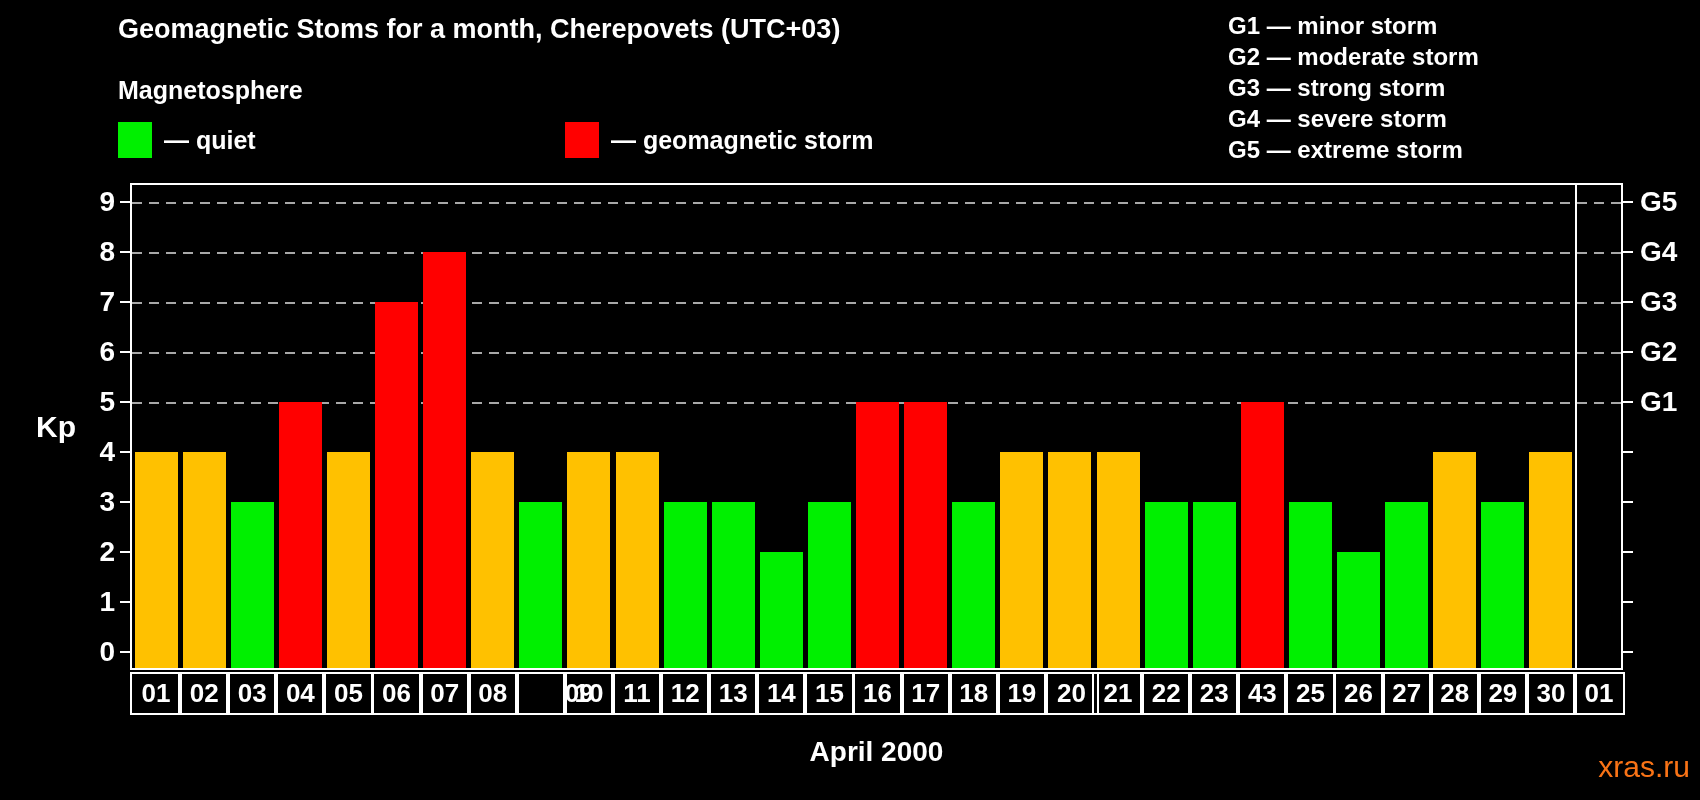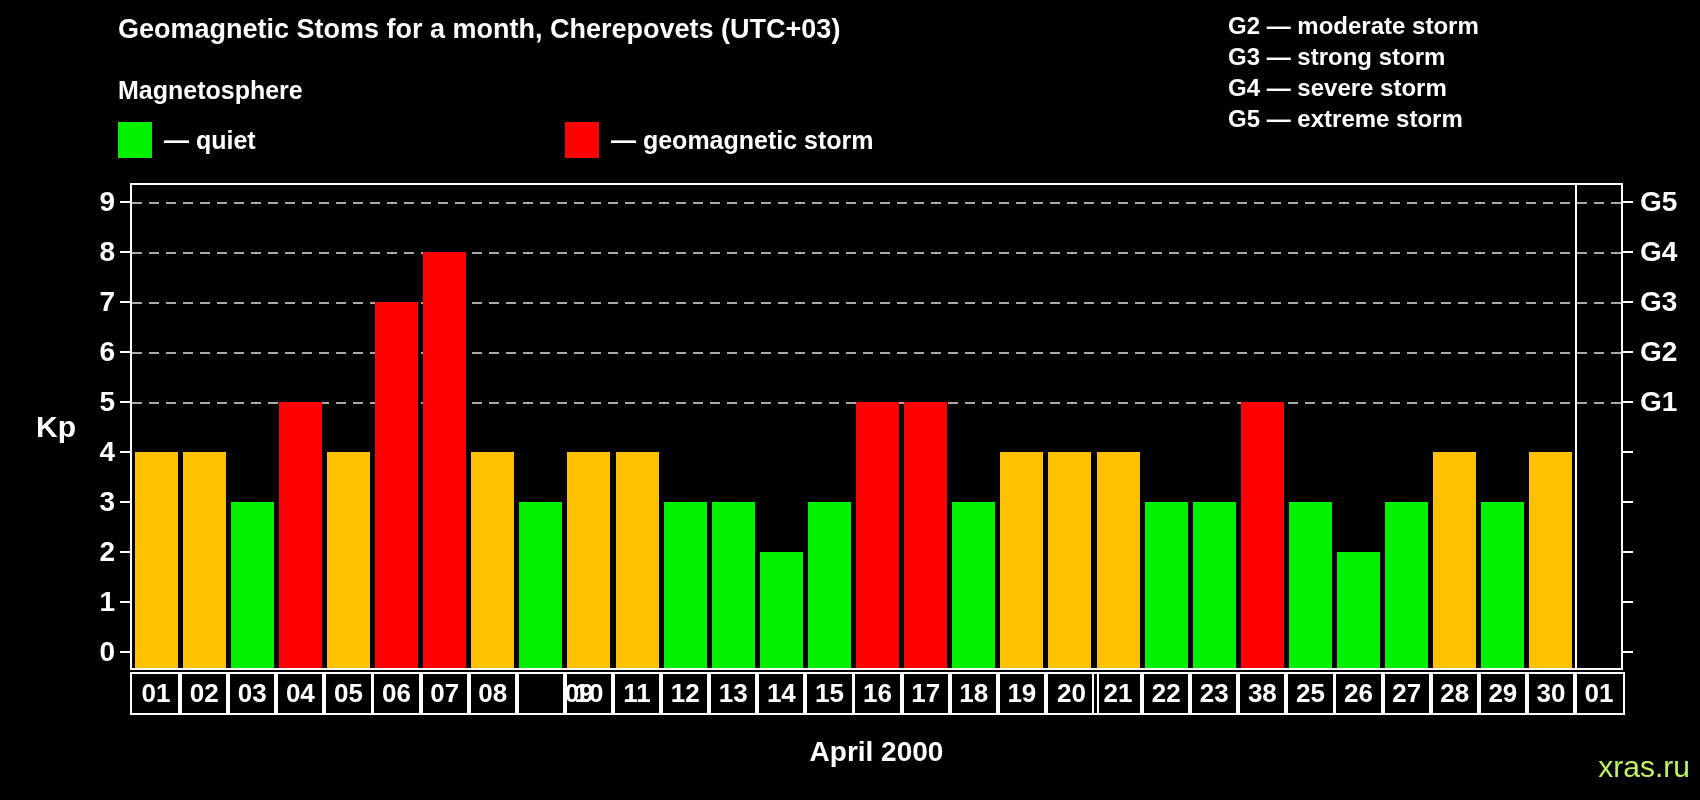--- a/index.html
+++ b/index.html
@@ -19,40 +19,41 @@
   .grid{position:absolute;left:0;height:2px;background:repeating-linear-gradient(to right,#a8a8a8 0 10px,transparent 10px 17px);}
   .sep{position:absolute;top:0;bottom:0;width:2px;background:#fff;}
   .bar{position:absolute;bottom:0;}
   .tick{width:10px;height:2px;background:#fff;}
   .ytick-label{width:70px;text-align:right;font-size:28px;line-height:34px;}
   .gtick-label{left:1640px;font-size:28px;line-height:34px;white-space:nowrap;}
   .kp-label{left:36px;top:410px;font-size:30px;}
   .dayrow{left:0;top:672px;width:1700px;height:43px;}
   .day-cell{position:absolute;top:0;height:43px;border:2px solid #fff;box-sizing:border-box;text-align:center;font-size:26px;line-height:38px;}
   .xlabel{left:130px;top:736px;width:1493px;text-align:center;font-size:28px;}
-  .watermark{right:10px;top:750px;font-size:30px;font-weight:normal;color:#bef264;}
+  .watermark{right:10px;top:750px;font-size:30px;font-weight:normal;color:#f97316;}
 </style>
 </head>
 <body>
 
 <div class="stage">
 
   <div class="abs title">Geomagnetic Stoms for a month, Cherepovets (UTC+03)</div>
   <div class="abs subtitle">Magnetosphere</div>
 
   <div class="abs leg-item" style="left:118px">
     <span class="swatch" style="background: rgb(0, 240, 0);"></span>
     <span class="leg-label">— quiet</span>
   </div>
   <div class="abs leg-item" style="left:565px">
     <span class="swatch" style="background: rgb(255, 0, 0);"></span>
     <span class="leg-label">— geomagnetic storm</span>
   </div>
 
   <div class="abs g-legend">
+    <div class="g-line">G1 — minor storm</div>
     <div class="g-line">G2 — moderate storm</div>
     <div class="g-line">G3 — strong storm</div>
     <div class="g-line">G4 — severe storm</div>
     <div class="g-line">G5 — extreme storm</div>
   </div>
 
   <div class="abs plot" id="plot">
       <div class="grid" style="top: 217px; width: 1489px;"></div>
       <div class="grid" style="top: 167px; width: 1489px;"></div>
       <div class="grid" style="top: 117px; width: 1489px;"></div>
@@ -148,21 +149,21 @@
       <div class="day-cell" style="left: 755.3px; width: 52.1px;">14</div>
       <div class="day-cell" style="left: 803.4px; width: 52.1px;">15</div>
       <div class="day-cell" style="left: 851.5px; width: 52.1px;">16</div>
       <div class="day-cell" style="left: 899.6px; width: 52.1px;">17</div>
       <div class="day-cell" style="left: 947.7px; width: 52.1px;">18</div>
       <div class="day-cell" style="left: 995.8px; width: 52.1px;">19</div>
       <div class="day-cell" style="left: 1043.9px; width: 55px;">20</div>
       <div class="day-cell" style="left: 1092px; width: 52.1px;">21</div>
       <div class="day-cell" style="left: 1140.1px; width: 52.1px;">22</div>
       <div class="day-cell" style="left: 1188.2px; width: 52.1px;">23</div>
-      <div class="day-cell" style="left: 1236.3px; width: 52.1px;">38</div>
+      <div class="day-cell" style="left: 1236.3px; width: 52.1px;">43</div>
       <div class="day-cell" style="left: 1284.4px; width: 52.1px;">25</div>
       <div class="day-cell" style="left: 1332.5px; width: 52.1px;">26</div>
       <div class="day-cell" style="left: 1380.6px; width: 52.1px;">27</div>
       <div class="day-cell" style="left: 1428.7px; width: 52.1px;">28</div>
       <div class="day-cell" style="left: 1476.8px; width: 52.1px;">29</div>
       <div class="day-cell" style="left: 1524.9px; width: 52.1px;">30</div>
       <div class="day-cell" style="left: 1573px; width: 52px;">01</div>
     </div>
 
   <div class="abs xlabel">April 2000</div>

